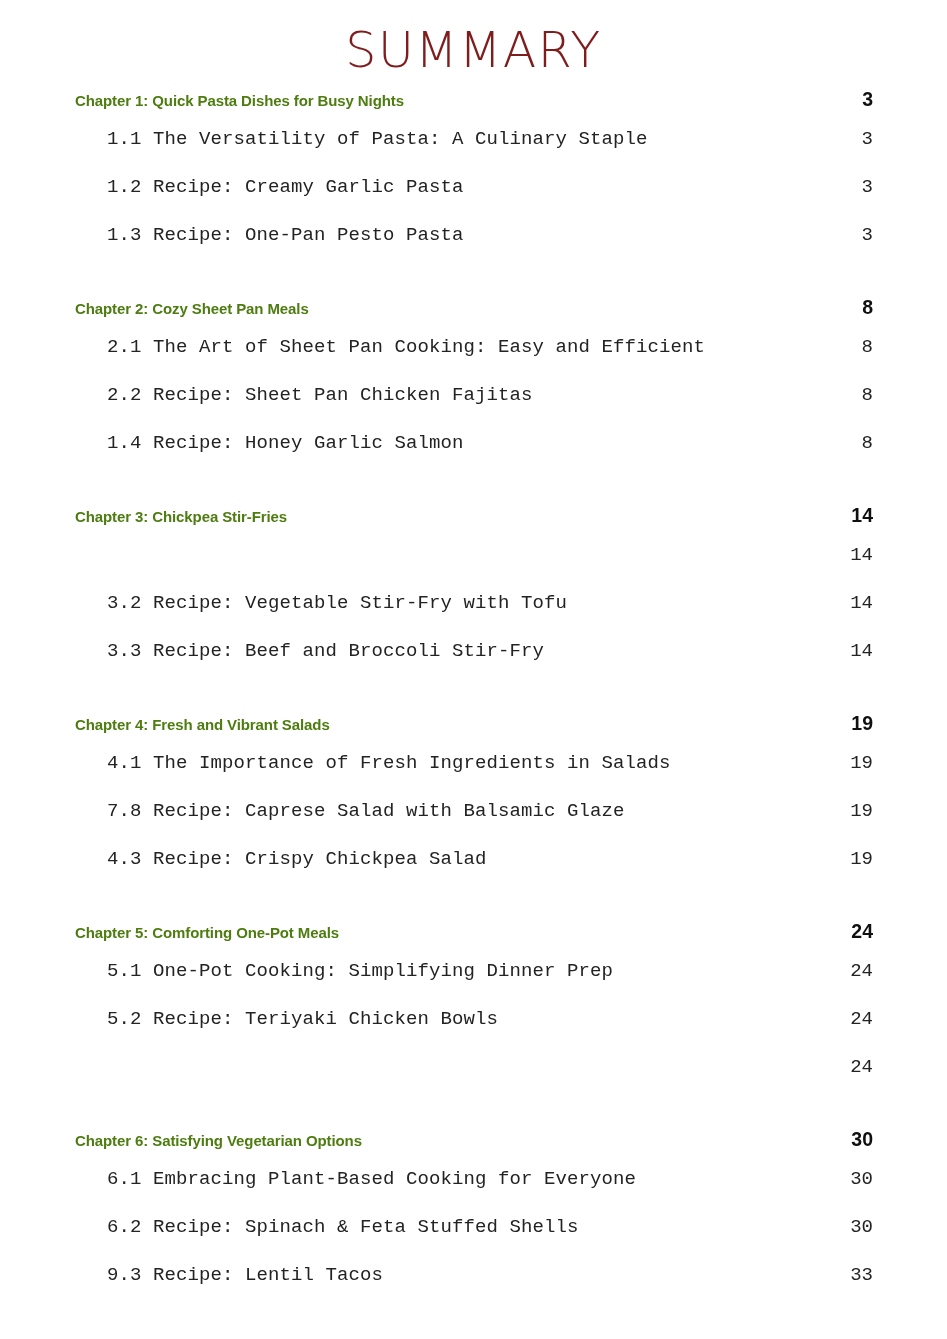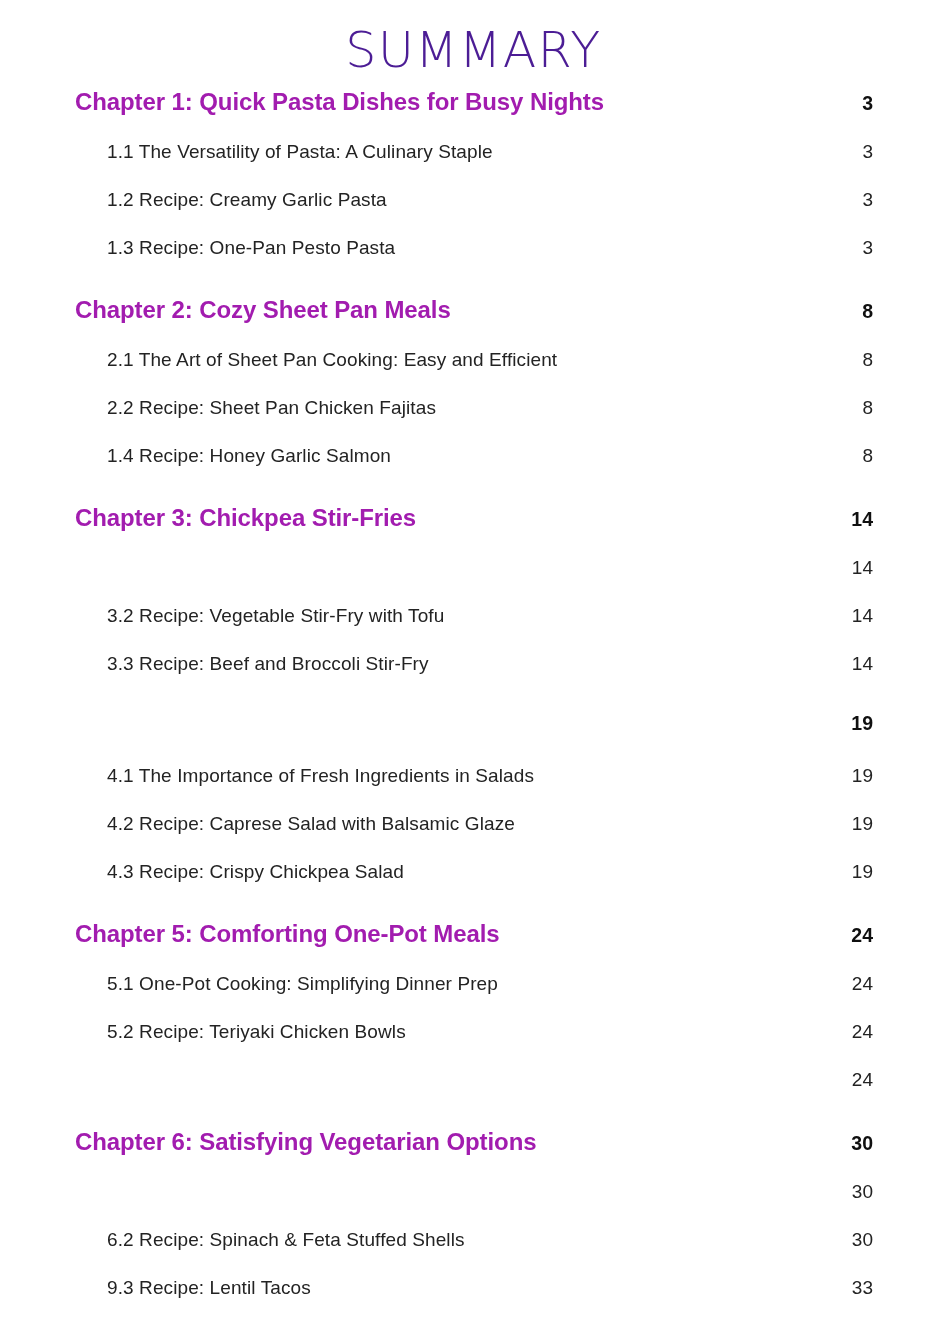--- a/index.html
+++ b/index.html
@@ -24,21 +24,21 @@
   .toc-title {
     position: absolute;
     top: 22px;
     left: 0;
     width: 947px;
     text-align: center;
     font-size: 49px;
     line-height: 58px;
     font-weight: 300;
     letter-spacing: 1.5px;
-    color: #4c1d95;
+    color: #7f1d1d;
     font-family: "DejaVu Sans", sans-serif;
     white-space: nowrap;
   }
   .toc-body {
     position: absolute;
     top: 88px;
     left: 0;
     width: 947px;
   }
   .chapter-block {
@@ -49,39 +49,40 @@
     align-items: baseline;
     box-sizing: border-box;
     padding: 0 74px 0 75px;
     height: 40px;
   }
   .chapter-block + .chapter-block .chapter-row {
     margin-top: 24px;
     justify-content: space-between;
   }
   .chapter-row .entry-label {
-    font-size: 24px;
+    font-size: 15px;
     font-weight: bold;
     letter-spacing: -0.1px;
-    color: #a21caf;
+    color: #4d7c0f;
     white-space: nowrap;
   }
   .chapter-row .entry-page {
     font-size: 19.5px;
     font-weight: bold;
     color: #101010;
     text-align: right;
     min-width: 30px;
   }
   .section-row {
     display: flex;
-    align-items: center;
+    align-items: flex-start;
     box-sizing: border-box;
     padding: 0 74px 0 107px;
     height: 48px;
+    font-family: Liberation Mono, monospace;
   }
   .section-row .entry-label {
     font-size: 19px;
     font-weight: normal;
     color: #232323;
     letter-spacing: 0.1px;
     white-space: nowrap;
   }
   .section-row .entry-page {
     font-size: 19px;
@@ -163,30 +164,31 @@
           <span class="entry-page">14</span>
         </div>
         <div class="section-row">
           <span class="entry-label">3.3 Recipe: Beef and Broccoli Stir-Fry</span>
           <span class="leader"></span>
           <span class="entry-page">14</span>
         </div>
       </div>
       <div class="chapter-block">
         <div class="chapter-row">
+          <span class="entry-label">Chapter 4: Fresh and Vibrant Salads</span>
           <span class="leader"></span>
           <span class="entry-page">19</span>
         </div>
         <div class="section-row">
           <span class="entry-label">4.1 The Importance of Fresh Ingredients in Salads</span>
           <span class="leader"></span>
           <span class="entry-page">19</span>
         </div>
         <div class="section-row">
-          <span class="entry-label">4.2 Recipe: Caprese Salad with Balsamic Glaze</span>
+          <span class="entry-label">7.8 Recipe: Caprese Salad with Balsamic Glaze</span>
           <span class="leader"></span>
           <span class="entry-page">19</span>
         </div>
         <div class="section-row">
           <span class="entry-label">4.3 Recipe: Crispy Chickpea Salad</span>
           <span class="leader"></span>
           <span class="entry-page">19</span>
         </div>
       </div>
       <div class="chapter-block">
@@ -210,20 +212,21 @@
           <span class="entry-page">24</span>
         </div>
       </div>
       <div class="chapter-block">
         <div class="chapter-row">
           <span class="entry-label">Chapter 6: Satisfying Vegetarian Options</span>
           <span class="leader"></span>
           <span class="entry-page">30</span>
         </div>
         <div class="section-row">
+          <span class="entry-label">6.1 Embracing Plant-Based Cooking for Everyone</span>
           <span class="leader"></span>
           <span class="entry-page">30</span>
         </div>
         <div class="section-row">
           <span class="entry-label">6.2 Recipe: Spinach &amp; Feta Stuffed Shells</span>
           <span class="leader"></span>
           <span class="entry-page">30</span>
         </div>
         <div class="section-row">
           <span class="entry-label">9.3 Recipe: Lentil Tacos</span>

